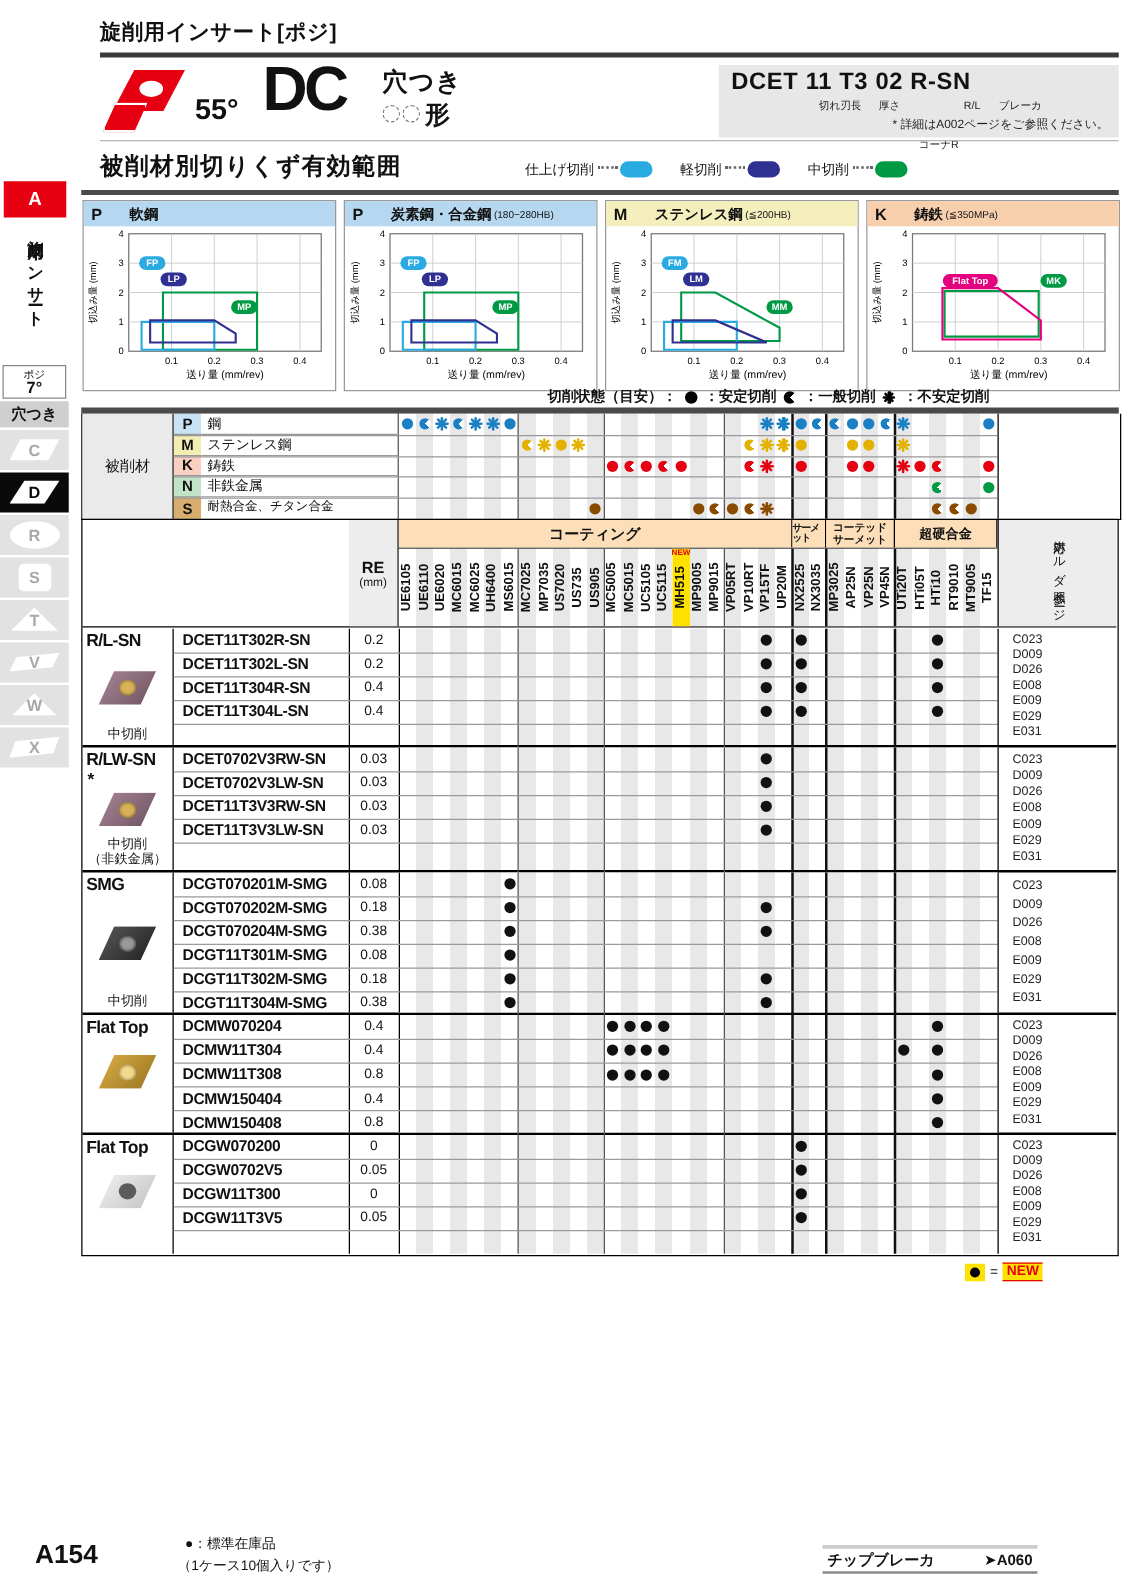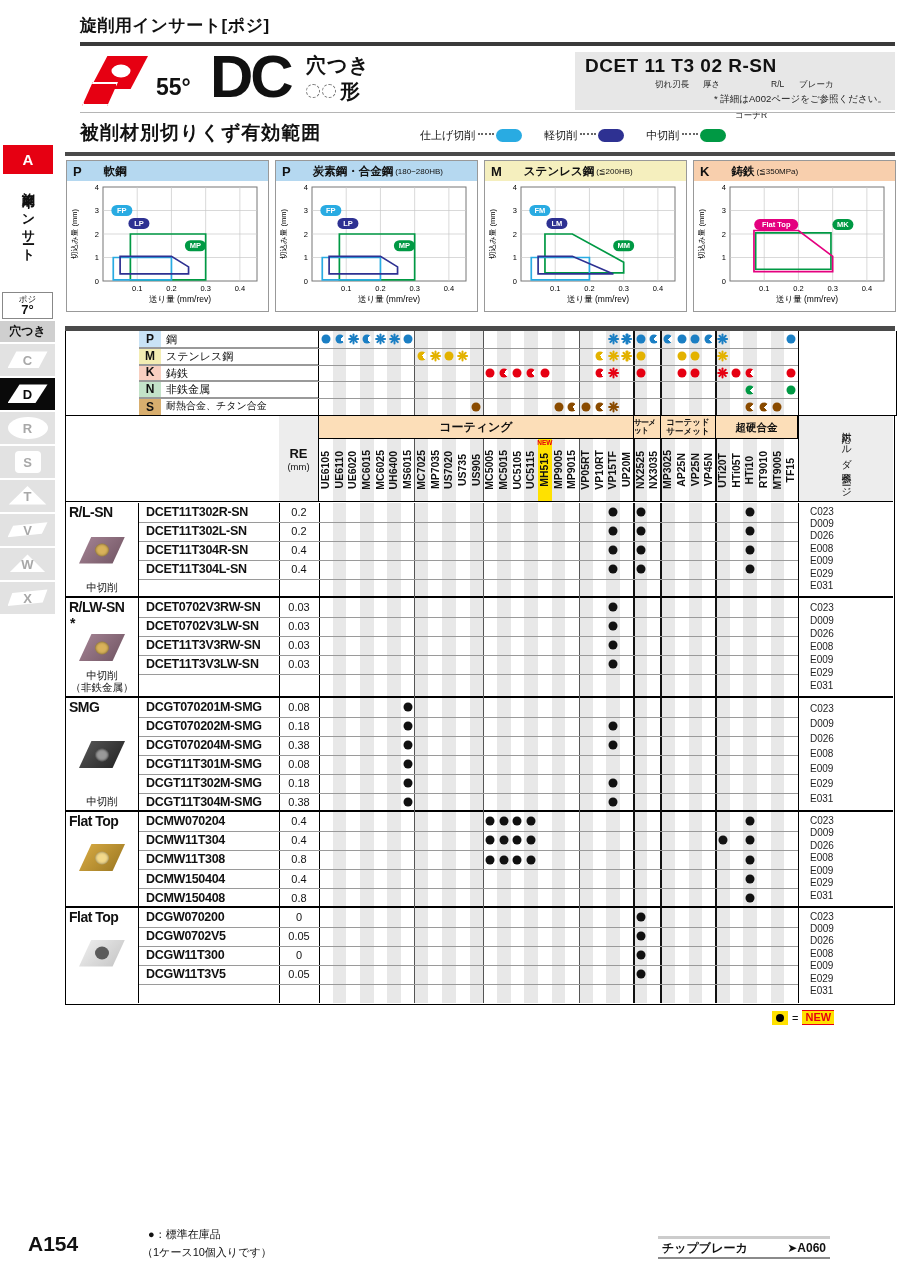--- a/index.html
+++ b/index.html
@@ -12,21 +12,21 @@
   #title-rule{left:80px;top:42px;width:815px;height:3.5px;background:#3a3a3a;}
   #band-rule{left:80px;top:112px;width:815px;height:1px;background:#b5b5b5;}
 
   #hero-logo{left:82px;top:56px;width:74px;height:52px;}
   .logo-big{position:absolute;left:8px;top:0;width:58px;height:33px;background:#e60012;
             clip-path:polygon(30% 0,100% 0,70% 100%,0 100%);}
   .logo-big i{position:absolute;left:53%;top:46%;width:19px;height:13px;background:#fff;border-radius:50%;transform:translate(-50%,-50%);}
   .logo-small{position:absolute;left:0;top:26px;width:32px;height:20px;background:#e60012;
             clip-path:polygon(30% 0,100% 0,70% 100%,0 100%);border:2px solid #fff;}
   #hero-angle{left:156px;top:74px;font-size:23px;font-weight:bold;}
-  #hero-code{left:210px;top:42px;font-size:60px;font-weight:800;letter-spacing:-3px;}
+  #hero-code{left:210px;top:42px;font-size:50px;font-weight:800;letter-spacing:-3px;}
   #hero-hole{left:306px;top:52px;font-size:20px;font-weight:800;letter-spacing:1px;}
   #hero-shape{left:306px;top:80px;height:22px;display:flex;align-items:center;}
   .dash-circle{display:inline-block;width:12px;height:12px;border:1.6px dashed #777;border-radius:50%;margin-right:2px;background:#fff;}
   #hero-shape b{font-size:20px;font-weight:800;margin-left:2px;}
 
   #hero-box{left:575px;top:52px;width:320px;height:58px;background:#e7e7e7;}
   #hero-box .code{position:absolute;left:10px;top:3px;font-size:19px;font-weight:bold;letter-spacing:.5px;}
   #hero-box .lab{position:absolute;top:27px;font-size:8.5px;color:#222;white-space:nowrap;}
   #hero-box .note{position:absolute;left:0;right:8px;top:41px;font-size:9.5px;text-align:right;color:#222;}
 
@@ -368,23 +368,38 @@
           <text x="172.88888888888889" y="110" font-size="7.5" font-family="&quot;Liberation Sans&quot;,sans-serif" text-anchor="middle">0.4</text>
           <text x="113" y="121" font-size="8.5" font-family="&quot;Liberation Sans&quot;,sans-serif" text-anchor="middle">送り量 (mm/rev)</text>
           <text x="10" y="53" font-size="7.5" font-family="&quot;Liberation Sans&quot;,sans-serif" text-anchor="middle" transform="rotate(-90 10 53)">切込み量 (mm)</text>
           <rect x="60.19999999999999" y="38.1" width="44" height="11" rx="5.5" fill="#e4007f"></rect>
           <text x="82.19999999999999" y="46.1" font-size="7.5" font-family="&quot;Liberation Sans&quot;,sans-serif" text-anchor="middle" fill="#fff" font-weight="bold">Flat Top</text>
           <rect x="138.43333333333334" y="38.1" width="21" height="11" rx="5.5" fill="#009944"></rect>
           <text x="148.93333333333334" y="46.1" font-size="7.5" font-family="&quot;Liberation Sans&quot;,sans-serif" text-anchor="middle" fill="#fff" font-weight="bold">MK</text>
         </svg></div>
     </div>
 
+  <div class="abs" id="cutting-state">
+      <span>切削状態（目安）：</span>
+      <span class="glyph" style="width: 10px; height: 10px; border-radius: 50%; background: rgb(0, 0, 0);"></span>
+      <span>：安定切削</span>
+      <span class="glyph" style="width: 10px; height: 10px; border-radius: 50%; background: conic-gradient(from 45deg, rgb(255, 255, 255) 0deg, rgb(255, 255, 255) 90deg, rgb(0, 0, 0) 90deg, rgb(0, 0, 0) 360deg);"></span>
+      <span>：一般切削</span>
+      <span class="glyph" style="width: 10px; height: 10px;">
+        <i style="transform: rotate(0deg); background: rgb(0, 0, 0);"></i>
+        <i style="transform: rotate(45deg); background: rgb(0, 0, 0);"></i>
+        <i style="transform: rotate(90deg); background: rgb(0, 0, 0);"></i>
+        <i style="transform: rotate(135deg); background: rgb(0, 0, 0);"></i>
+      </span>
+      <span>：不安定切削</span>
+    </div>
   <div class="abs" id="rule3"></div>
 
   <div class="abs" id="matrix">
+    <div class="m-head">被削材</div>
     <div id="matrix-letters">
         <div class="m-letter" style="background: rgb(201, 227, 246);">P</div>
         <div class="m-letter" style="background: rgb(243, 237, 179);">M</div>
         <div class="m-letter" style="background: rgb(248, 207, 192);">K</div>
         <div class="m-letter" style="background: rgb(195, 227, 201);">N</div>
         <div class="m-letter" style="background: rgb(216, 174, 110);">S</div>
       </div>
     <div id="matrix-names">
         <div class="m-name">鋼</div>
         <div class="m-name">ステンレス鋼</div>

